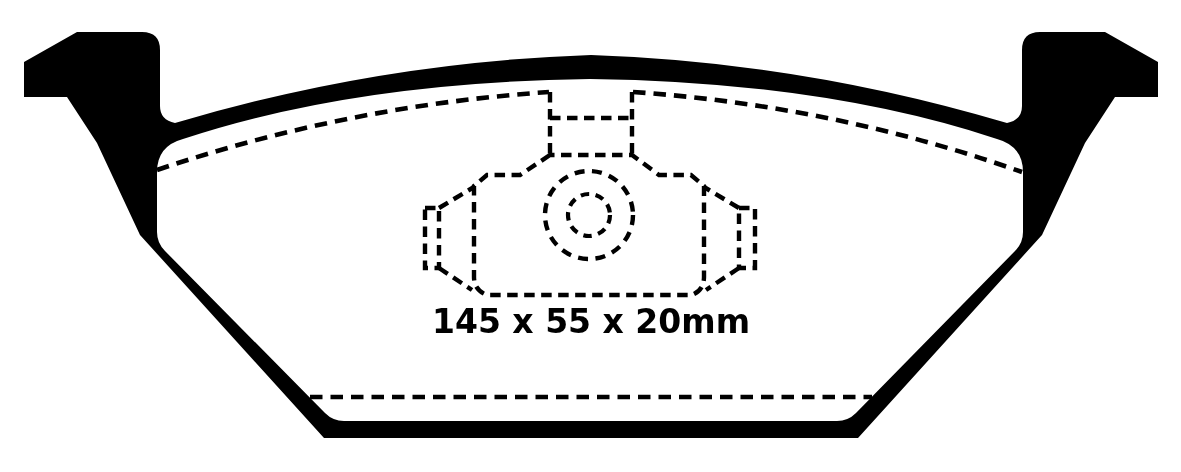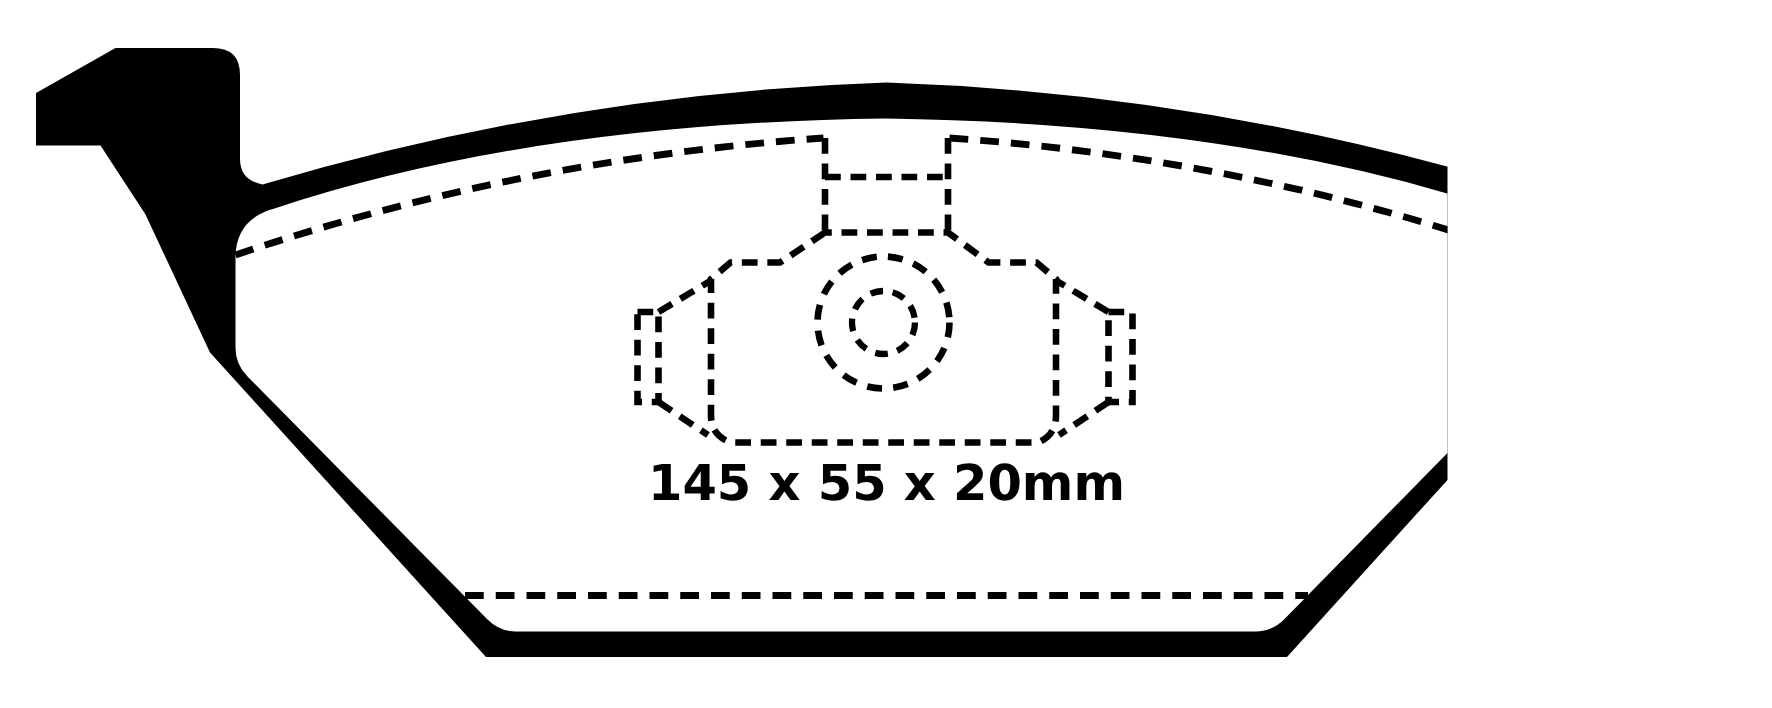--- a/index.html
+++ b/index.html
@@ -2,21 +2,21 @@
 <html style="--ink: #000000; --bg: #ffffff;"><head>
 <meta charset="utf-8">
 <style>
   html, body {
     margin: 0;
     padding: 0;
     background: var(--bg, #ffffff);
   }
   .stage {
     position: relative;
-    width: 965px;
+    width: 1181px;
     height: 472px;
     background: var(--bg, #ffffff);
     overflow: hidden;
   }
   svg { display: block; }
 
   .silhouette { fill: var(--ink, #000); stroke: none; }
   .pad-face   { fill: var(--bg, #fff);  stroke: none; }
 
   .dash-long {

